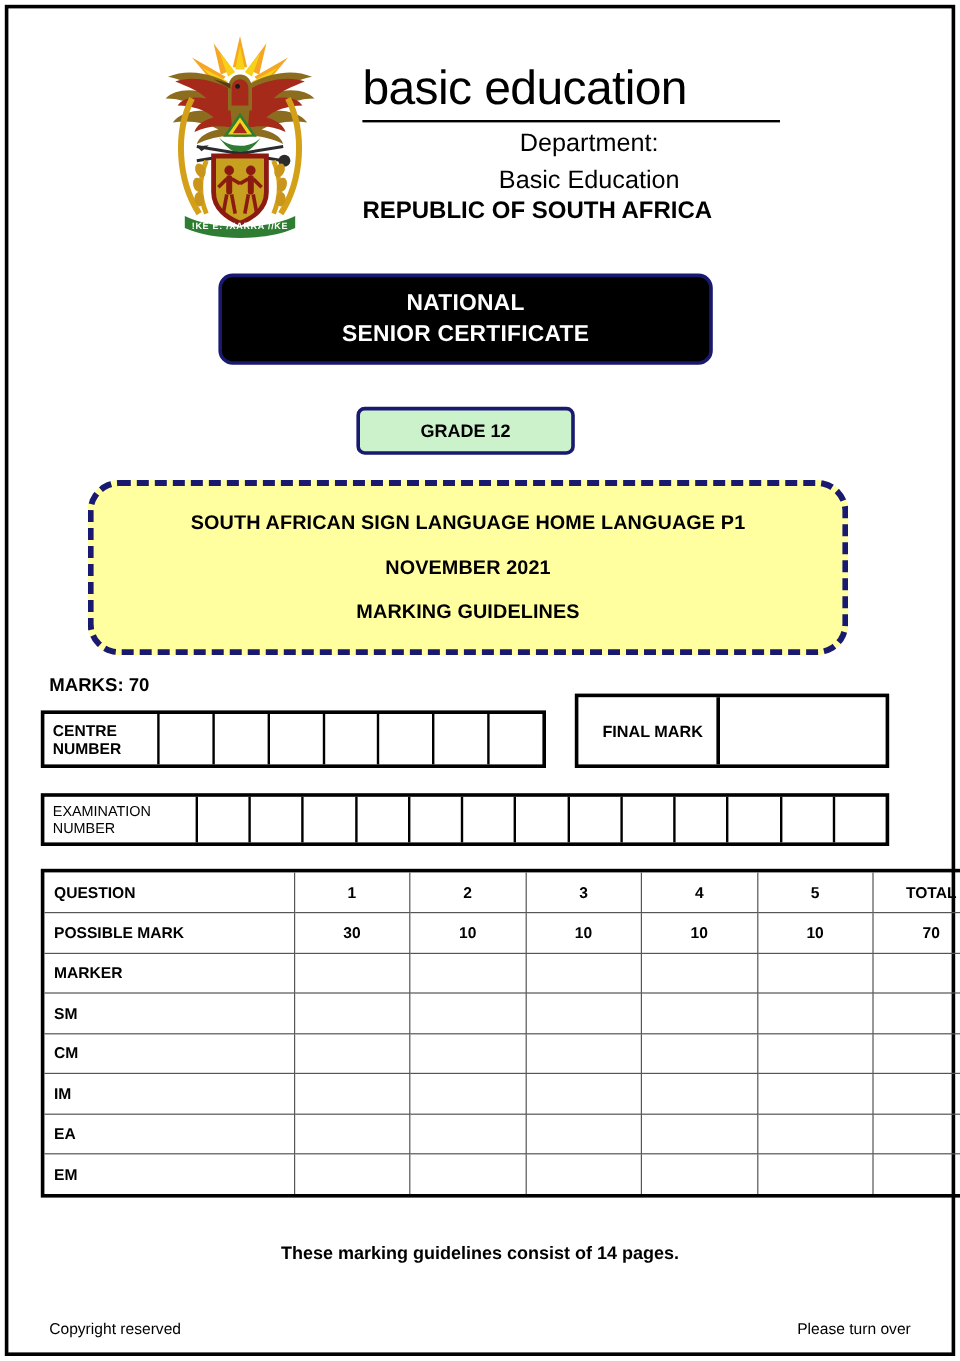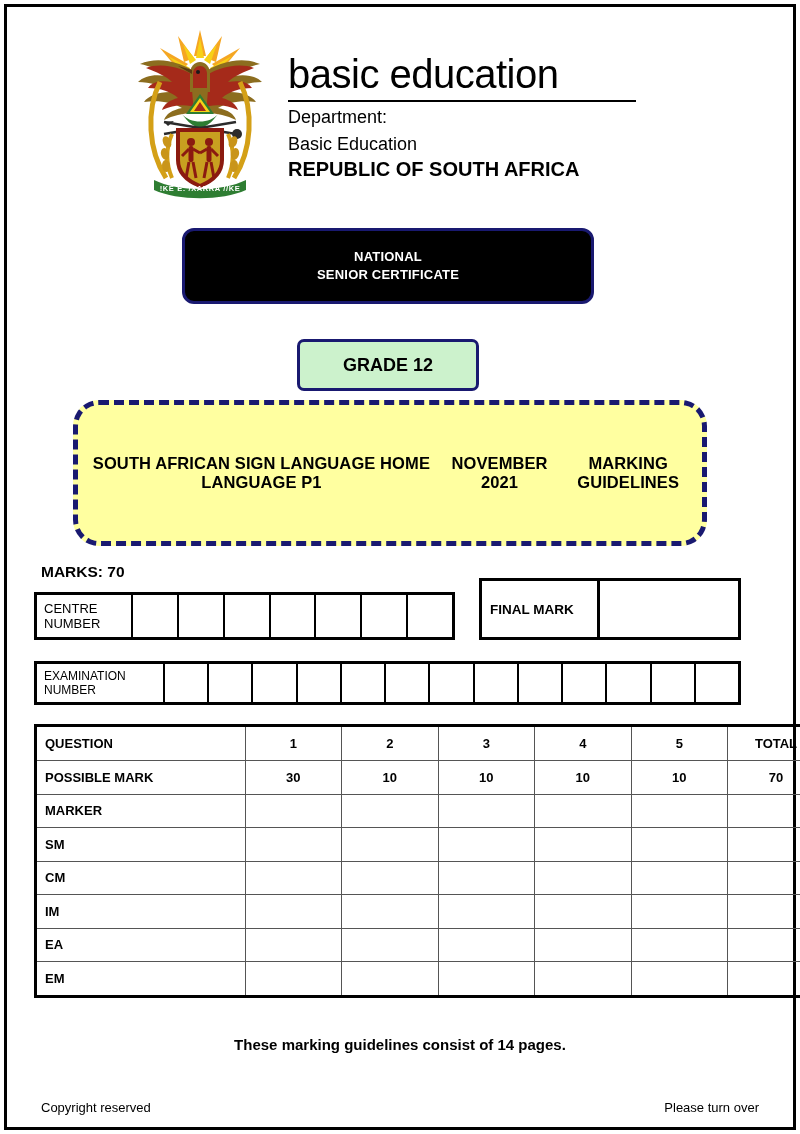--- a/index.html
+++ b/index.html
@@ -49,38 +49,39 @@
     flex-direction: row;
     align-items: flex-start;
   }
   .coat-of-arms {
     width: 160px;
     height: 180px;
     flex: 0 0 160px;
     position: relative;
   }
   .brand {
-    margin-left: 8px;
+    margin-left: 22px;
     padding-top: 32px;
     flex: 1 1 auto;
   }
   .brand-title {
     font-size: 40px;
     font-weight: 400;
     letter-spacing: -0.5px;
     line-height: 1.0;
     padding-bottom: 6px;
     border-bottom: 2px solid #000;
     width: 348px;
   }
   .brand-dept {
-    font-size: 18px;
+    font-size: 21px;
     line-height: 1.22;
     margin-top: 5px;
     font-weight: 400;
+    text-align: center;
   }
   .brand-country {
     font-size: 20px;
     font-weight: bold;
     line-height: 1.2;
     margin-top: 1px;
   }
 
   
   .nsc-banner {
@@ -92,56 +93,56 @@
     background: #000000;
     border: 3px solid #191970;
     border-radius: 12px;
     box-sizing: border-box;
     color: #ffffff;
     display: flex;
     flex-direction: column;
     align-items: center;
     justify-content: center;
     font-weight: bold;
-    font-size: 13px;
+    font-size: 19px;
     line-height: 1.35;
     letter-spacing: 0.2px;
   }
 
   
   .grade-box {
     position: absolute;
     left: 297px;
     top: 339px;
     width: 182px;
-    height: 52px;
+    height: 40px;
     background: #ccf2cc;
     border: 3px solid #191970;
     border-radius: 7px;
     box-sizing: border-box;
     display: flex;
     align-items: center;
     justify-content: center;
     font-weight: bold;
-    font-size: 18px;
+    font-size: 15px;
   }
 
   
   .subject-box {
     position: absolute;
     left: 73px;
     top: 400px;
     width: 634px;
     height: 146px;
     background: #ffffa0;
     border: 5px dashed #191970;
     border-radius: 26px;
     box-sizing: border-box;
     display: flex;
-    flex-direction: row;
+    flex-direction: column;
     align-items: center;
     justify-content: center;
     text-align: center;
   }
   .subject-line {
     font-weight: bold;
     font-size: 16.5px;
     letter-spacing: 0.1px;
     margin: 9px 0;
   }
@@ -165,21 +166,21 @@
     border: 3px solid #000;
     box-sizing: border-box;
     display: flex;
   }
   .centre-label {
     flex: 0 0 96px;
     border-right: 2px solid #000;
     display: flex;
     align-items: center;
     padding-left: 7px;
-    font-weight: normal;
+    font-weight: bold;
     font-size: 13px;
     line-height: 1.18;
     box-sizing: border-box;
   }
   .centre-cell {
     flex: 1 1 0;
     border-right: 2px solid #000;
     box-sizing: border-box;
   }
   .centre-cell:last-child { border-right: none; }
@@ -193,21 +194,21 @@
     height: 62px;
     border: 3px solid #000;
     box-sizing: border-box;
     display: flex;
   }
   .final-mark-label {
     flex: 0 0 118px;
     border-right: 3px solid #000;
     display: flex;
     align-items: center;
-    padding-left: 8px;
+    padding-left: 20px;
     font-weight: bold;
     font-size: 13.5px;
     box-sizing: border-box;
   }
   .final-mark-value {
     flex: 1 1 auto;
   }
 
   
   .exam-row {

